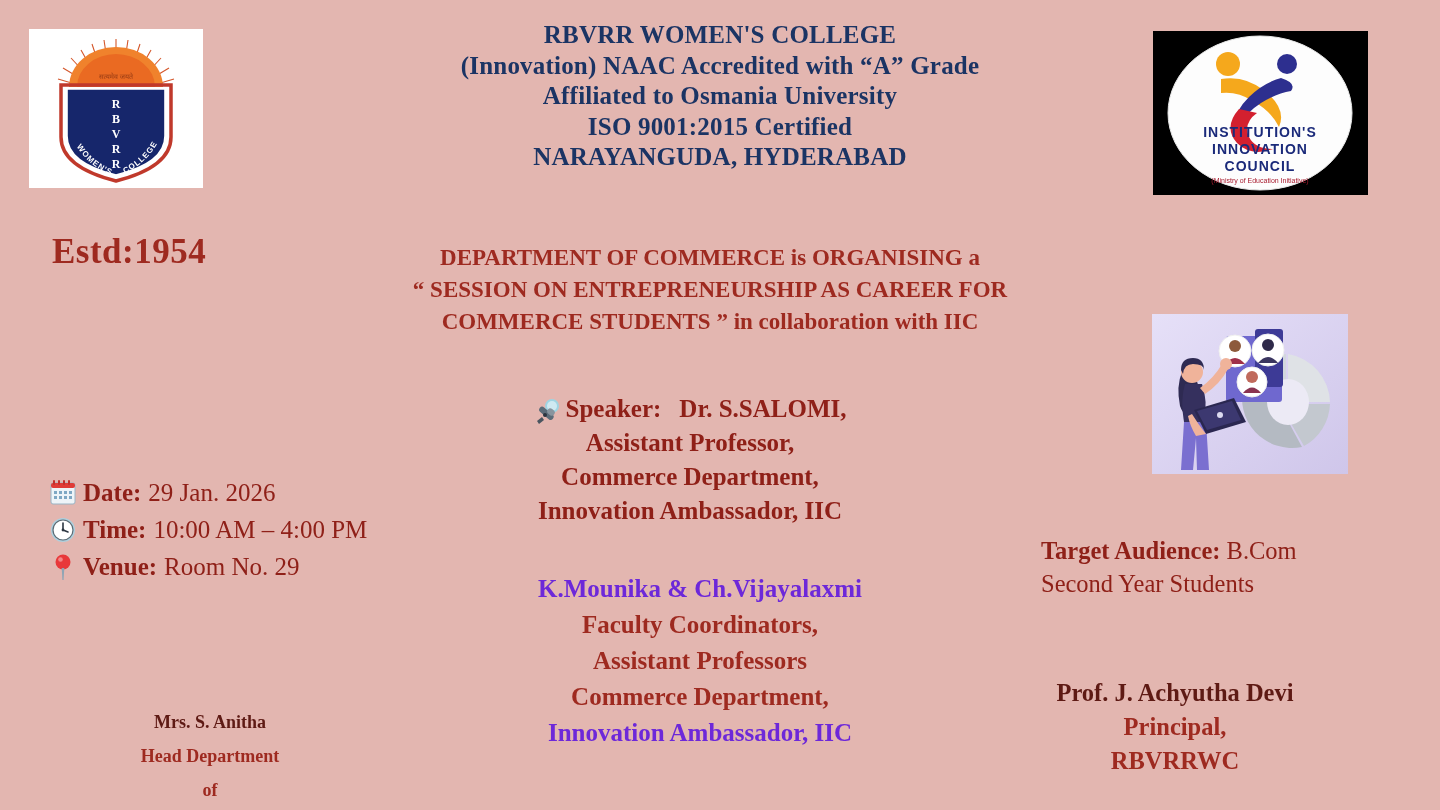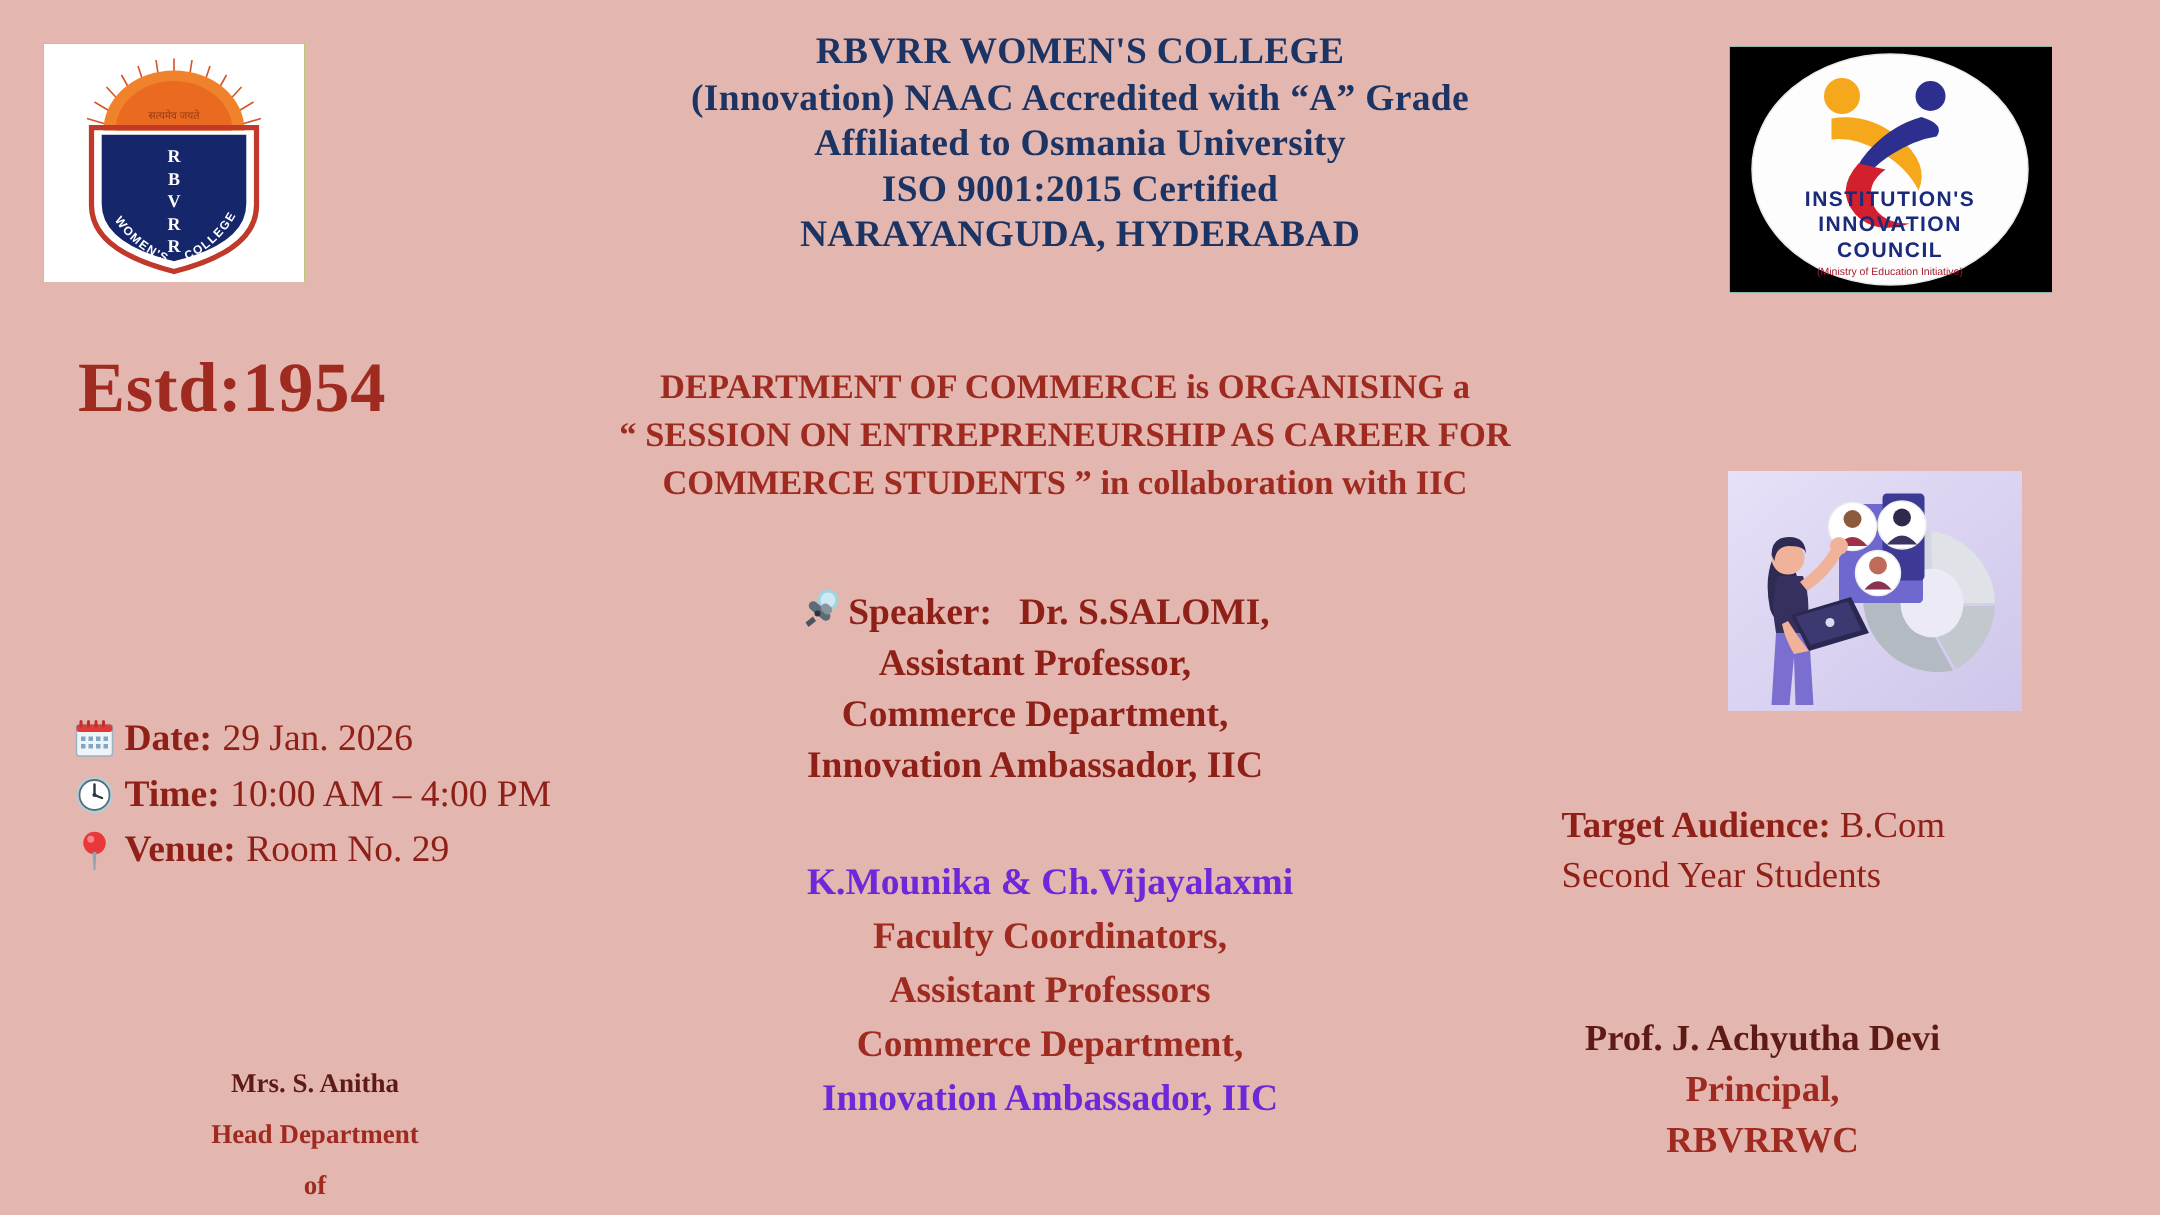--- a/index.html
+++ b/index.html
@@ -61,21 +61,21 @@
     line-height: 30.5px;
     letter-spacing: 0.2px;
   }
   .header-text .ln { display: block; white-space: nowrap; }
 
   
   .estd {
     position: absolute;
     left: 52px;
     top: 232px;
-    font-size: 47px;
+    font-size: 35px;
     font-weight: bold;
     color: #9e2a20;
     letter-spacing: 0.5px;
   }
 
   
   .event-title {
     position: absolute;
     left: 180px;
     top: 242px;
@@ -107,21 +107,21 @@
     width: 520px;
     text-align: center;
     color: #8f2018;
     font-weight: bold;
     font-size: 25px;
     line-height: 34px;
   }
   .speaker-block .ln { display: block; white-space: nowrap; }
   .speaker-block .line-1 {
     display: flex;
-    align-items: flex-start;
+    align-items: flex-end;
     justify-content: center;
     gap: 6px;
   }
   .mic-icon {
     display: inline-block;
     width: 26px;
     height: 28px;
     vertical-align: middle;
   }
   .mic-icon svg { display: block; width: 100%; height: 100%; }

